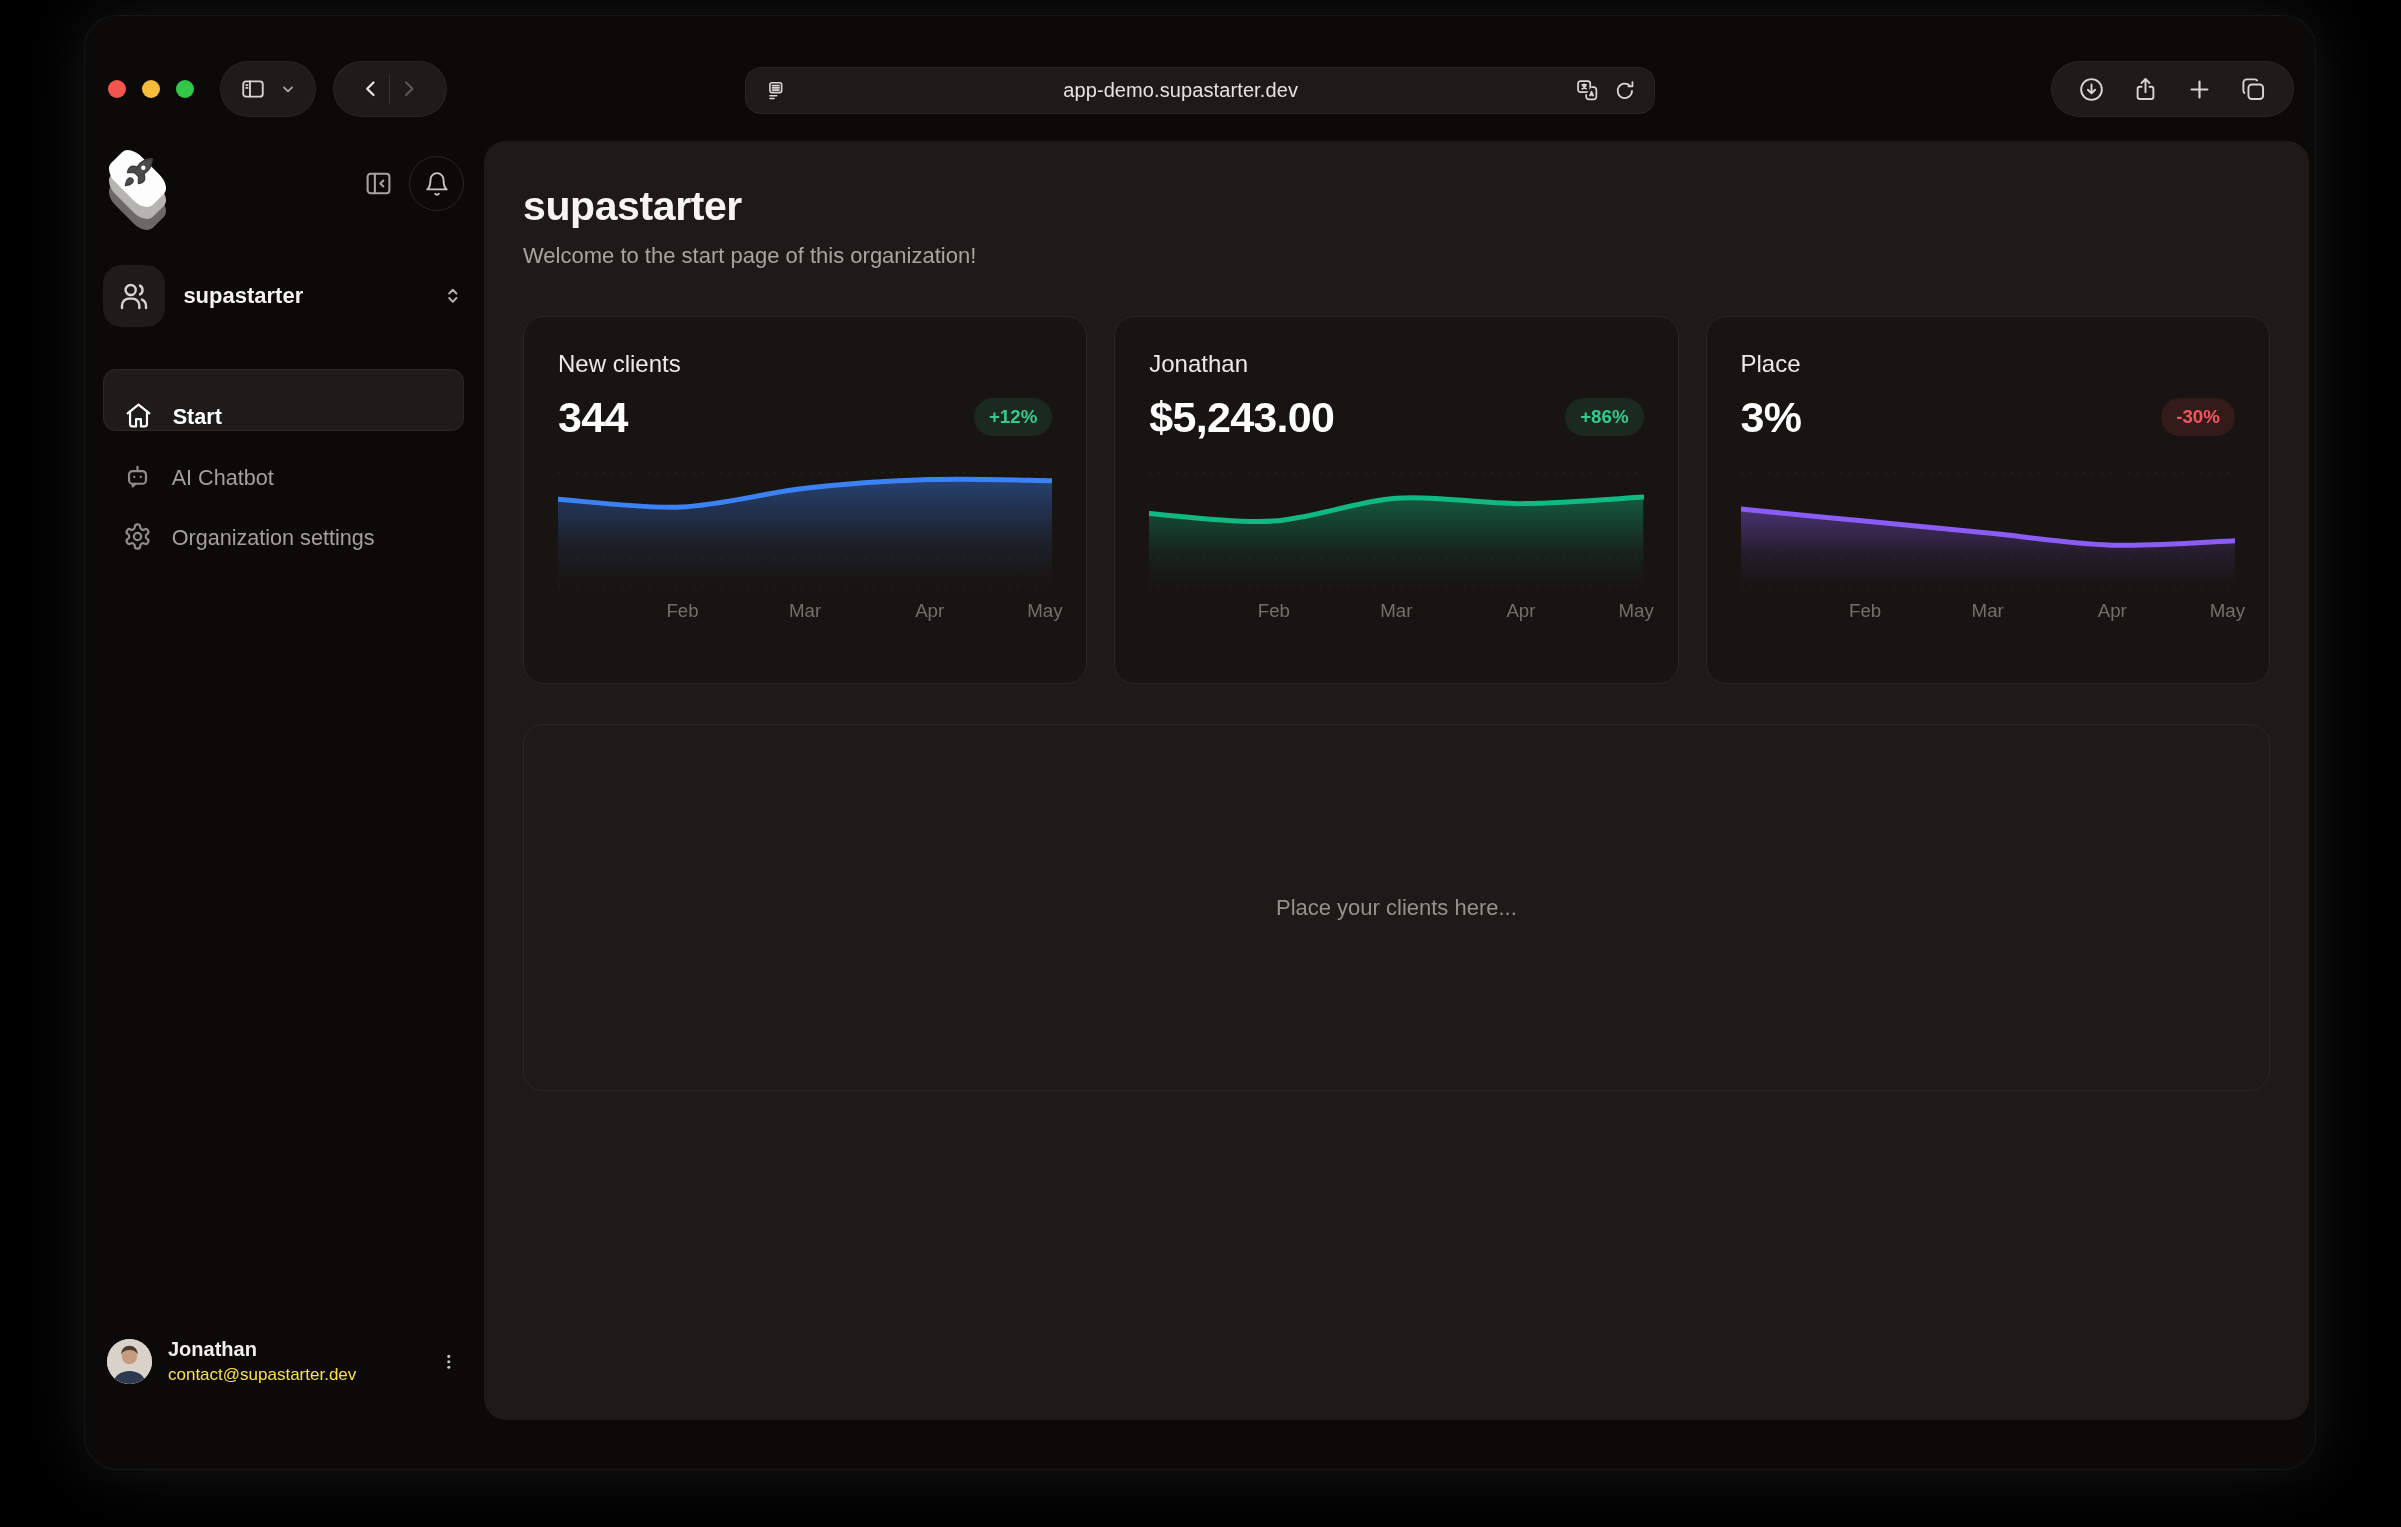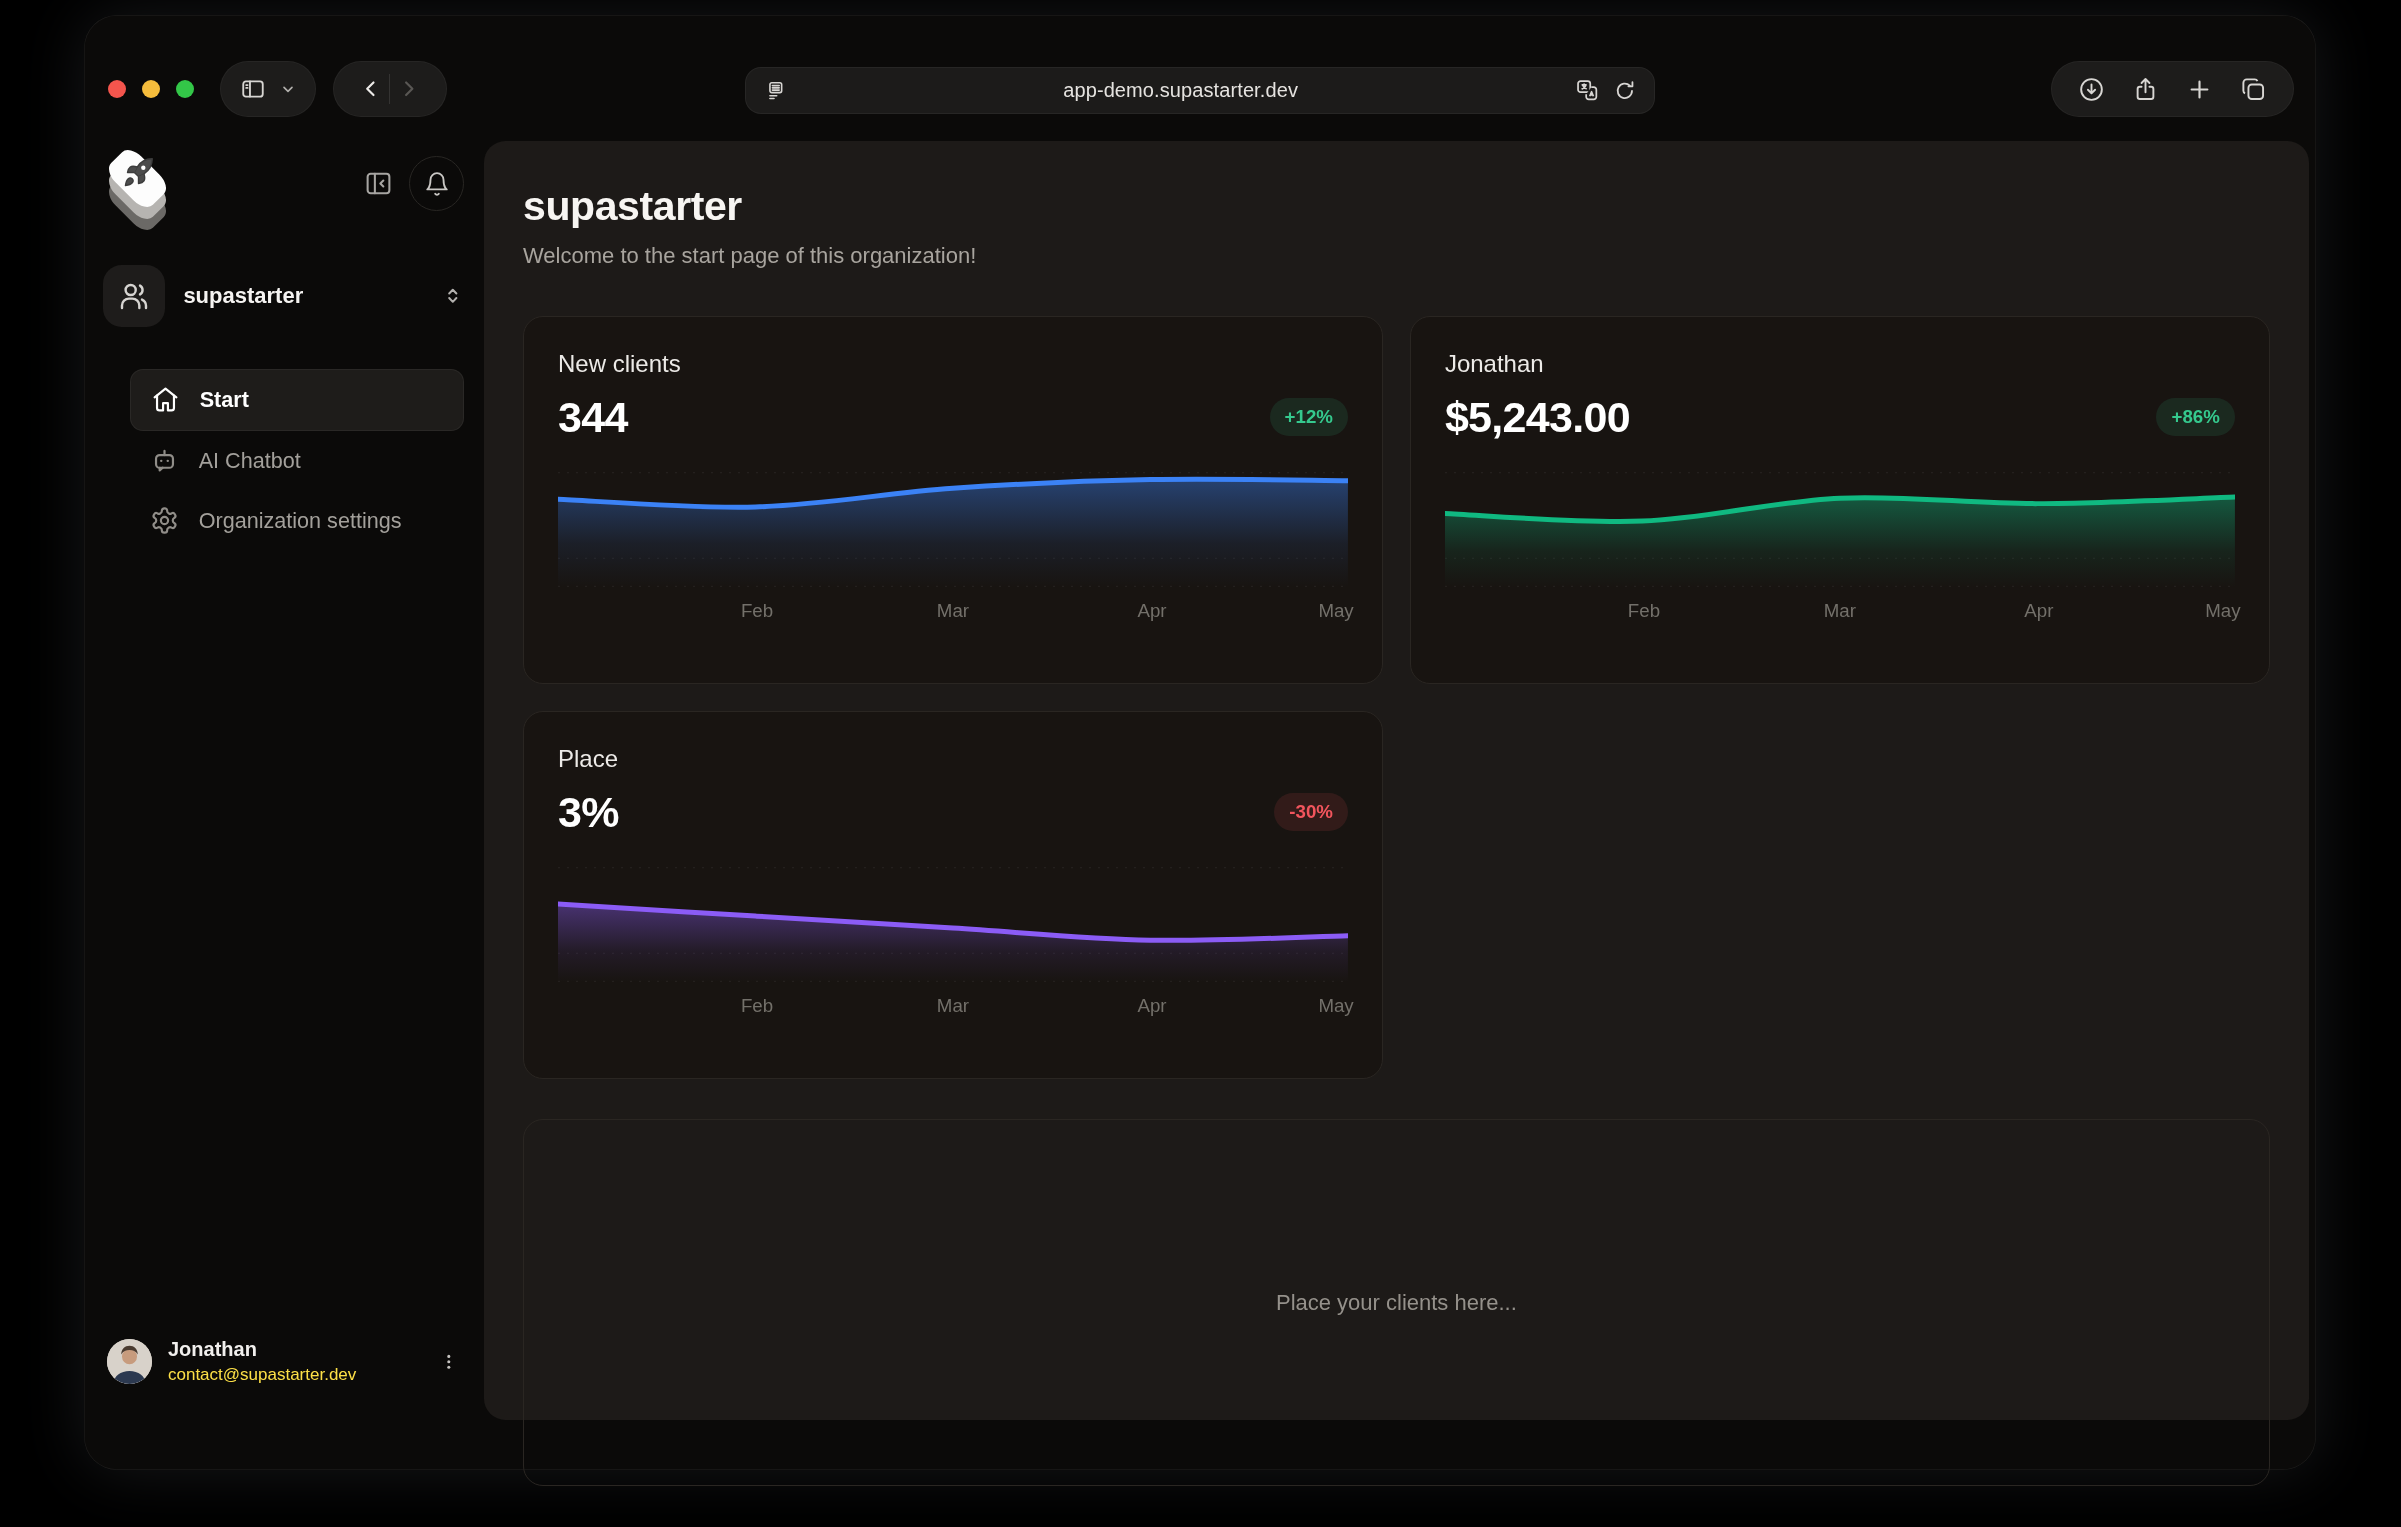--- a/index.html
+++ b/index.html
@@ -45,38 +45,38 @@
   .side-top-icons{display:flex;align-items:center;gap:16px;margin-top:8.6px;}
   .icon-btn{color:#a7a5a2;display:flex;align-items:center;justify-content:center;}
   .bell-circle{width:53px;height:53px;border-radius:50%;border:0.7px solid #282623;
                display:flex;align-items:center;justify-content:center;color:#c9c7c4;}
   .org-row{margin-top:37px;display:flex;align-items:center;gap:18.7px;cursor:pointer;}
   .org-avatar{width:62px;height:62px;border-radius:18.7px;background:#1e1c1b;
               display:flex;align-items:center;justify-content:center;color:#d6d4d1;}
   .org-name{font-size:22px;font-weight:700;color:#f5f3f1;}
   .org-chevron{margin-left:auto;color:#b3b1ae;}
   .nav{margin-top:42px;display:flex;flex-direction:column;}
-  .nav-item{height:60px;border-radius:13px;display:flex;align-items:center;gap:20px;
-            padding:0 20px;color:#a3a09b;font-size:21.6px;cursor:pointer;margin-left:27px;}
+  .nav-item{height:60px;border-radius:13px;display:flex;align-items:flex-end;gap:20px;
+            padding:0 20px;color:#a3a09b;font-size:21.6px;cursor:pointer;}
   .nav-item .nicon{color:#908d88;display:flex;}
   .nav-item.active{background:#1e1c1a;border:0.7px solid rgba(255,255,255,.055);
                    color:#ffffff;font-weight:600;}
   .nav-item.active .nicon{color:#fff;}
   .side-spacer{flex:1;}
   .user-row{display:flex;align-items:center;gap:16px;padding:0 4.3px;cursor:pointer;}
   .avatar{width:45px;height:45px;border-radius:50%;overflow:hidden;flex:none;background:#d8d2cb;}
   .user-name{font-size:20px;font-weight:600;color:#f1efed;}
   .user-email{font-size:17px;color:#fde047;margin-top:3.6px;}
   .user-menu{margin-left:auto;color:#c6c4c1;display:flex;}
   
   .main{flex:1;margin:2.2px 7.2px 50px 0;background:#1d1a18;border-radius:21.6px;
         box-sizing:border-box;padding:42px 39px;}
   .page-title{font-size:41px;font-weight:700;color:#f7f5f2;letter-spacing:-0.4px;}
   .page-subtitle{margin-top:13px;font-size:22px;color:#a8a49e;}
-  .cards{margin-top:47px;display:grid;grid-template-columns:repeat(2,1fr);gap:27px;}
+  .cards{margin-top:47px;display:grid;grid-template-columns:repeat(3,1fr);gap:27px;}
   .card{background:#181411;border:0.7px solid #2a2622;border-radius:20px;
         padding:33px 34px 26px;box-sizing:border-box;height:368px;}
   .card-title{font-size:24px;font-weight:500;color:#eceae7;}
   .card-row{margin-top:14.4px;display:flex;align-items:center;justify-content:space-between;}
   .card-value{font-size:43px;font-weight:700;color:#ffffff;letter-spacing:-0.7px;}
   .badge{font-size:18.7px;font-weight:600;padding:8px 15px;border-radius:20px;}
   .badge.up{color:#35c98e;background:rgba(53,201,142,.12);}
   .badge.down{color:#f2555d;background:rgba(242,85,93,.12);}
   .chart{margin-top:30px;height:115px;}
   .axis{margin-top:13px;position:relative;height:24.4px;font-size:18.7px;color:#73706a;}

